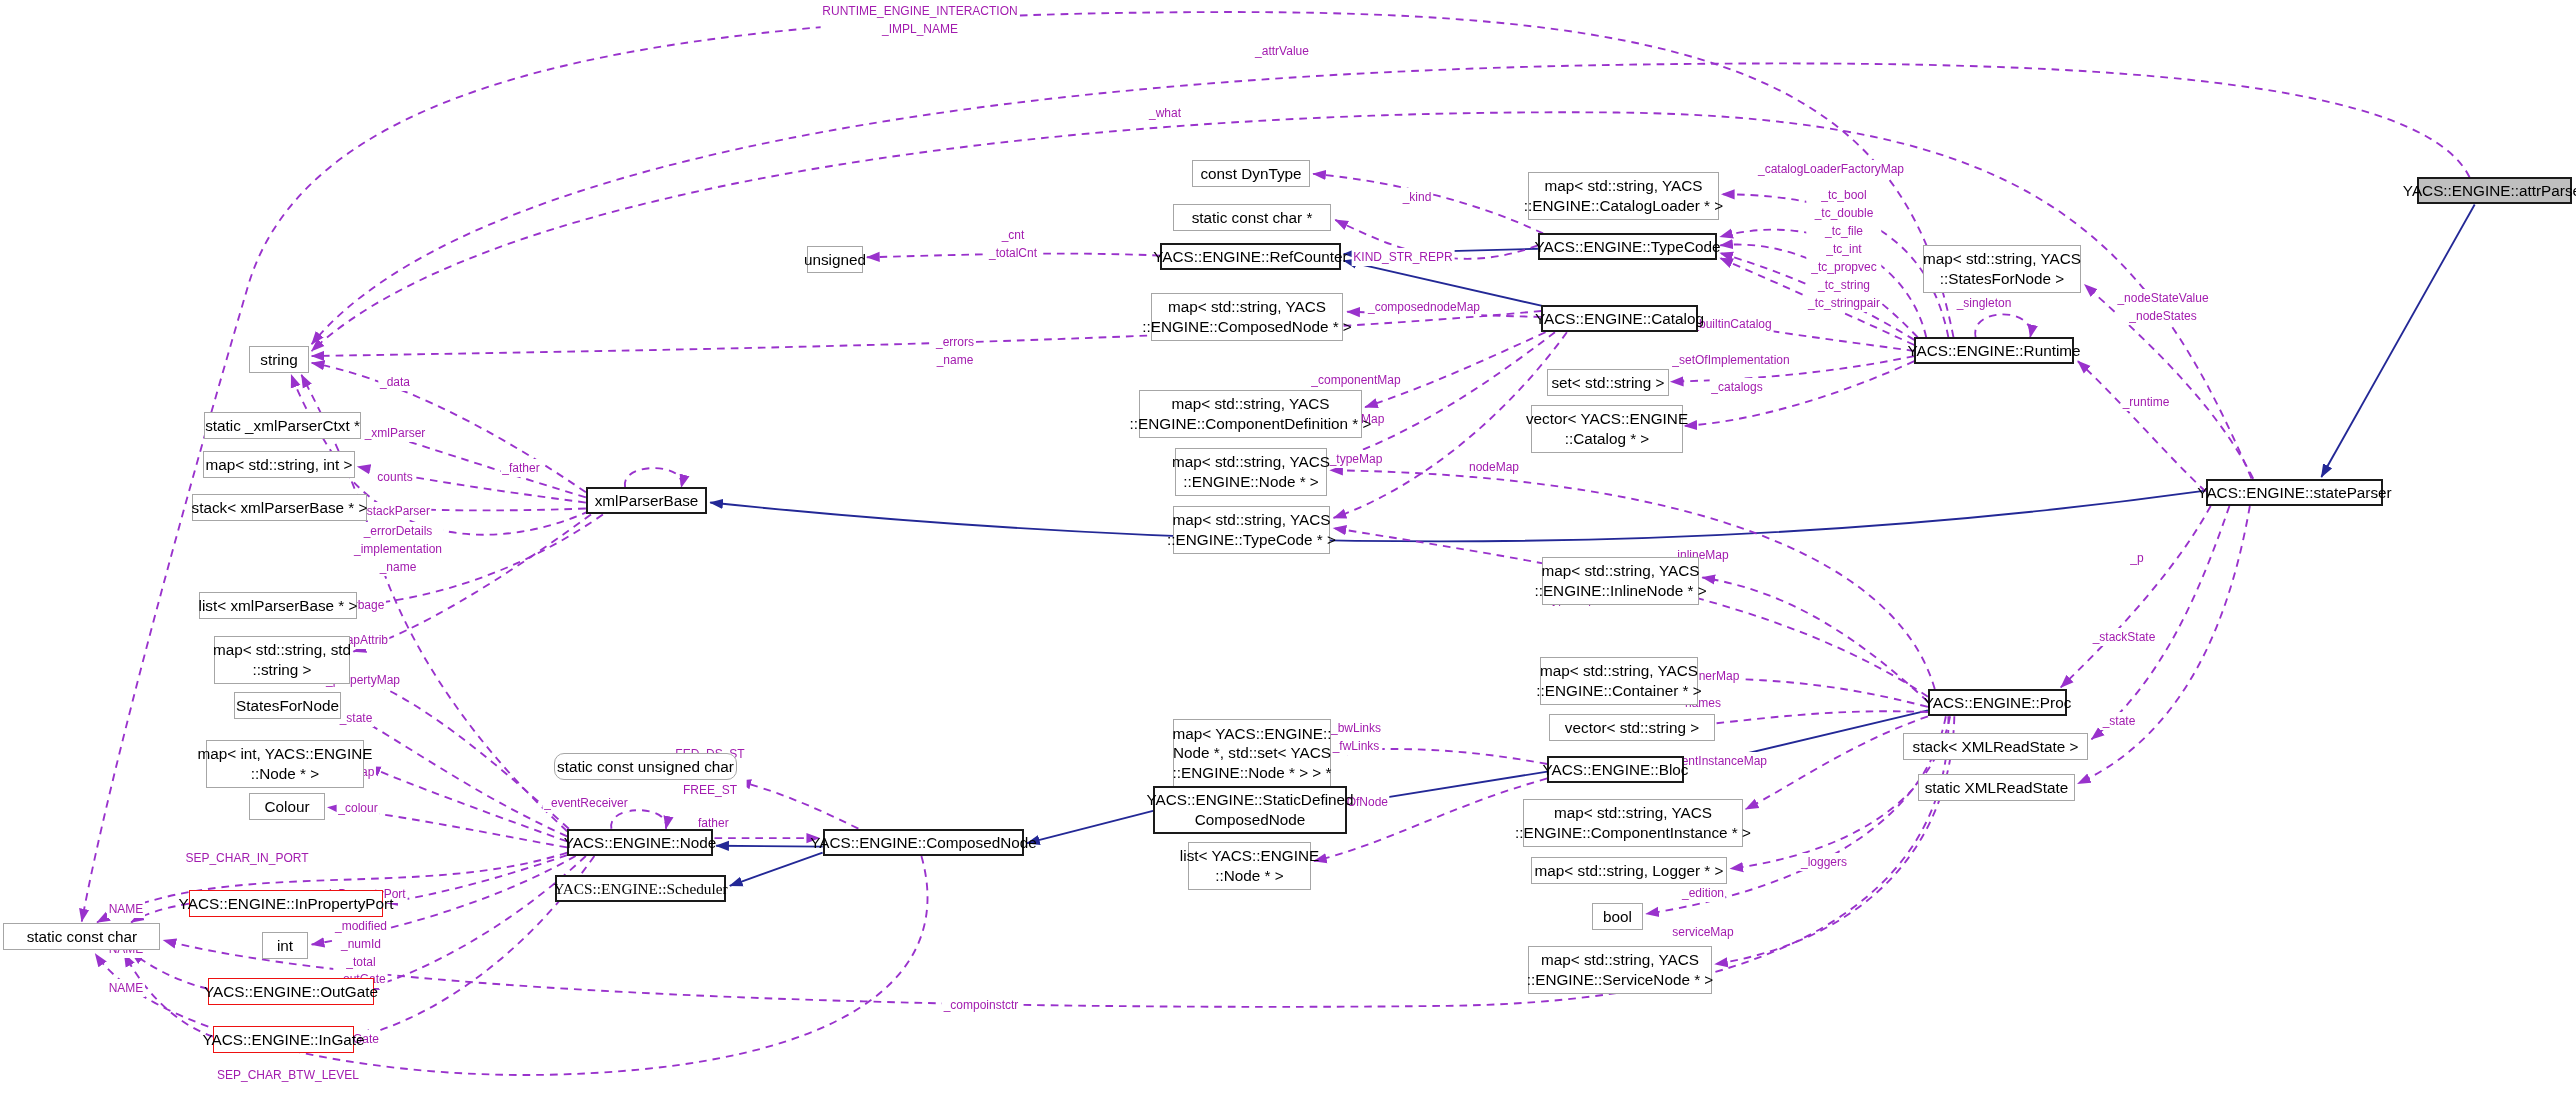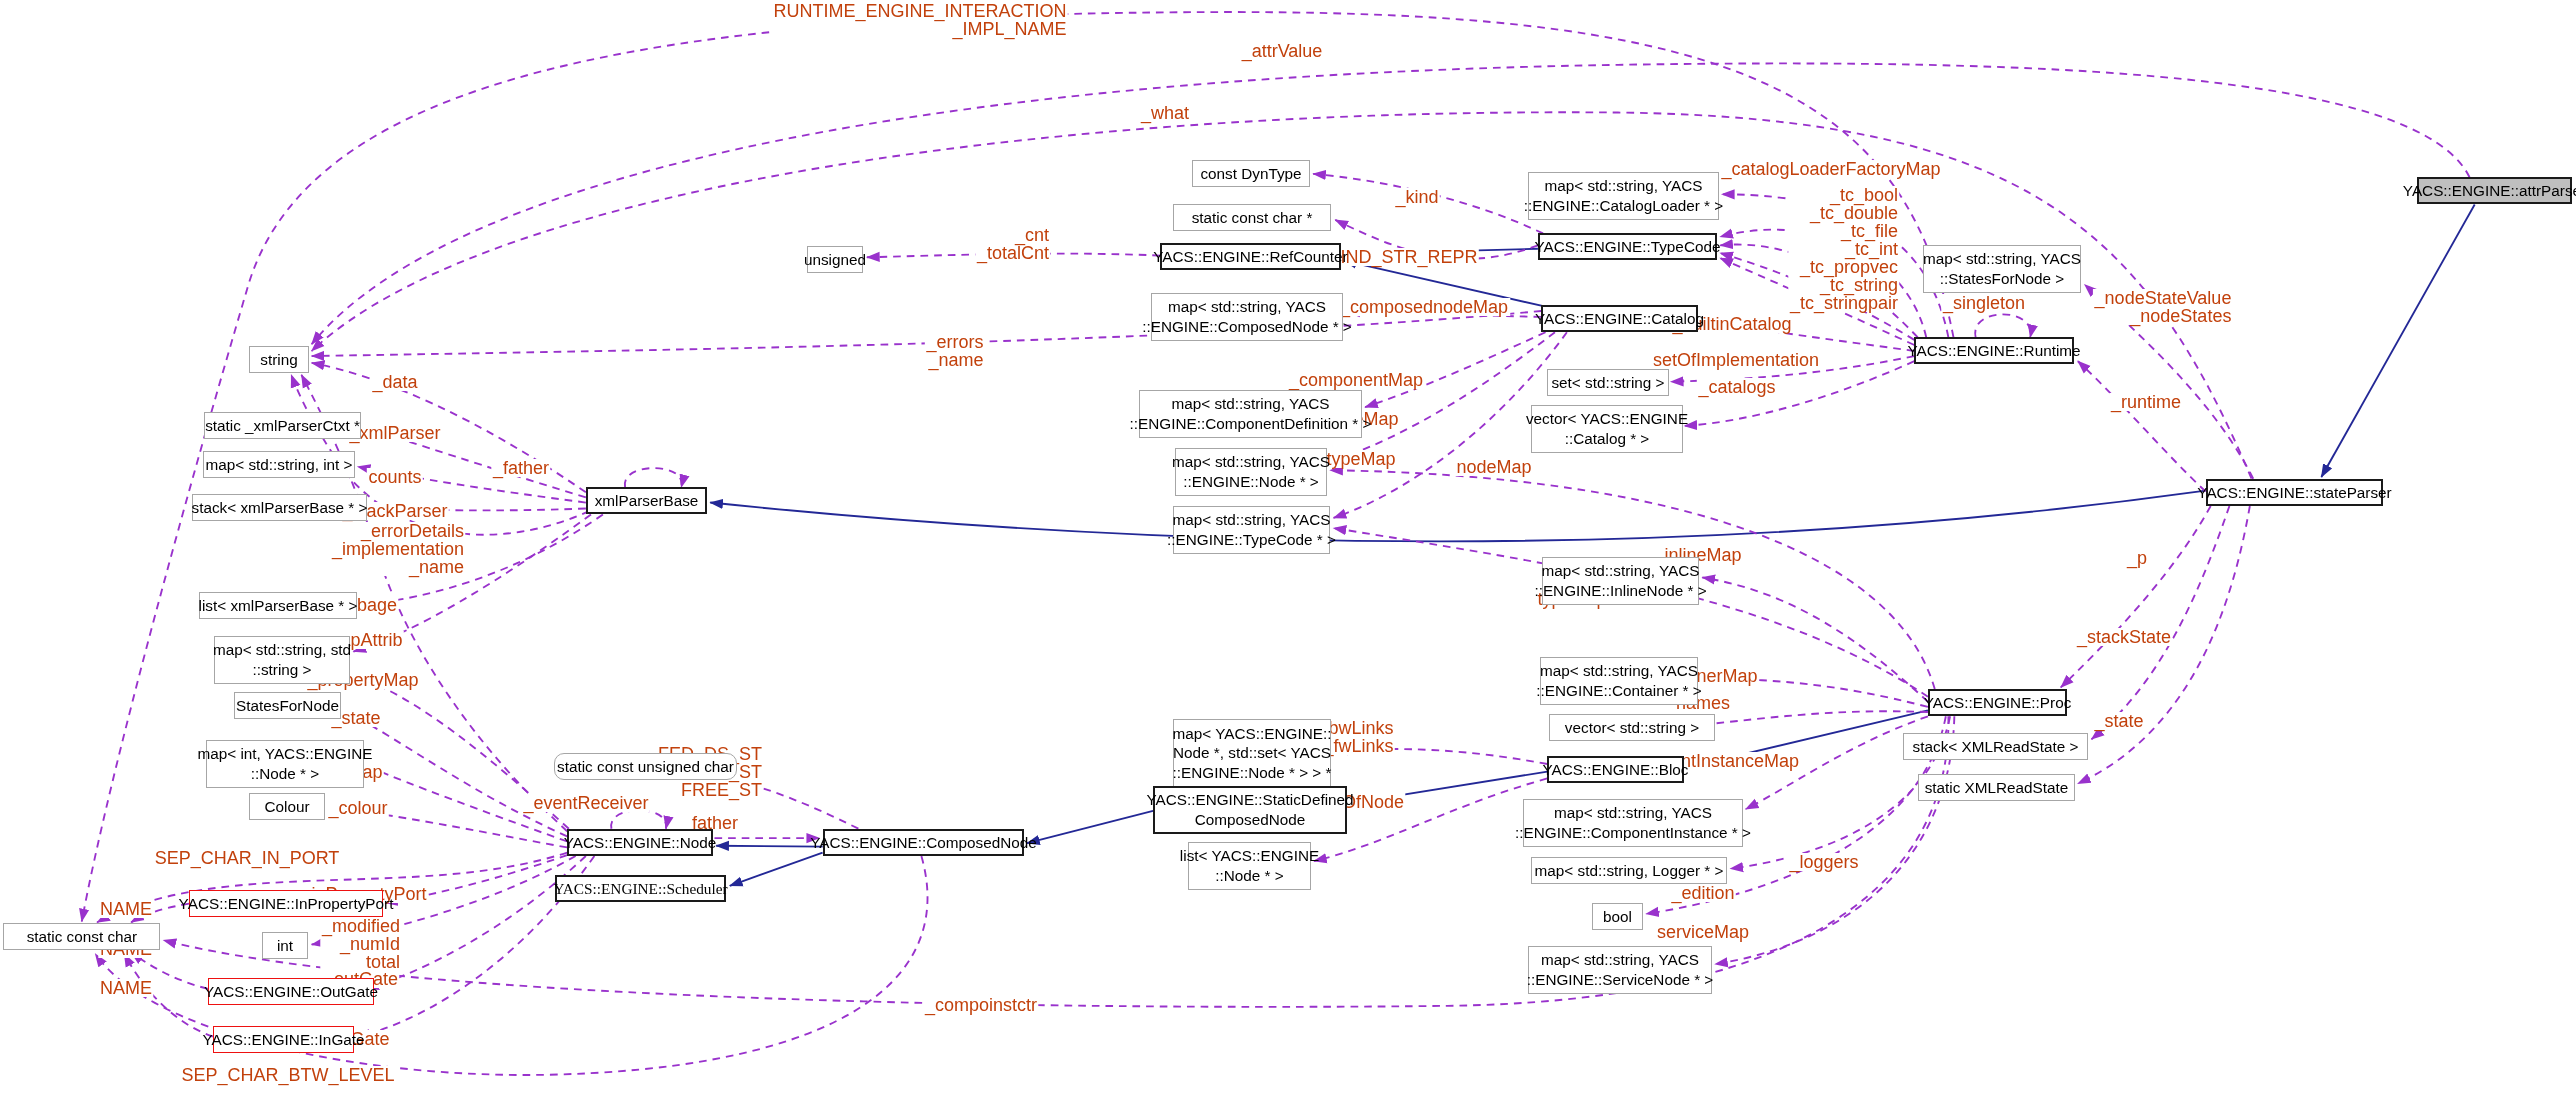--- a/index.html
+++ b/index.html
@@ -6,22 +6,22 @@
   #diagram{position:relative;width:2576px;height:1109px;background:#ffffff;overflow:hidden;
            font-family:"Liberation Sans",sans-serif;}
   #edges{position:absolute;left:0;top:0;width:2576px;height:1109px;}
   .node{position:absolute;display:flex;align-items:center;justify-content:center;
         text-align:center;white-space:pre;font-size:15.3px;line-height:19.6px;color:#000;
         background:#fff;box-sizing:border-box;z-index:3;padding:0.9px 2.6px;}
   .node.plain{border:1.2px solid #a6a6a6;}
   .node.bold{border:2px solid #1a1a1a;}
   .node.red{border:1.7px solid #ee1111;}
   .node.main{border:2px solid #1a1a1a;background:#bfbfbf;}
-  .elabel{position:absolute;transform:translate(-50%,-50%);font-size:18px;line-height:18px;
-          color:#c2410c;white-space:pre;text-align:right;background:#ffffff;z-index:2;
+  .elabel{position:absolute;transform:translate(-50%,-50%);font-size:12px;line-height:18px;
+          color:#a21caf;white-space:pre;text-align:center;background:#ffffff;z-index:2;
           padding:0 1.7px;}
   path.u{fill:none;stroke:var(--ucol);stroke-width:2.2;stroke-dasharray:9 7;}
   path.i{fill:none;stroke:var(--icol);stroke-width:2.2;}
 </style>
 </head>
 <body>
 
 <div id="diagram" style="--ucol: #9932cc; --icol: #232896;">
     <svg id="edges" viewBox="0 0 3025 1302">
       <defs>

